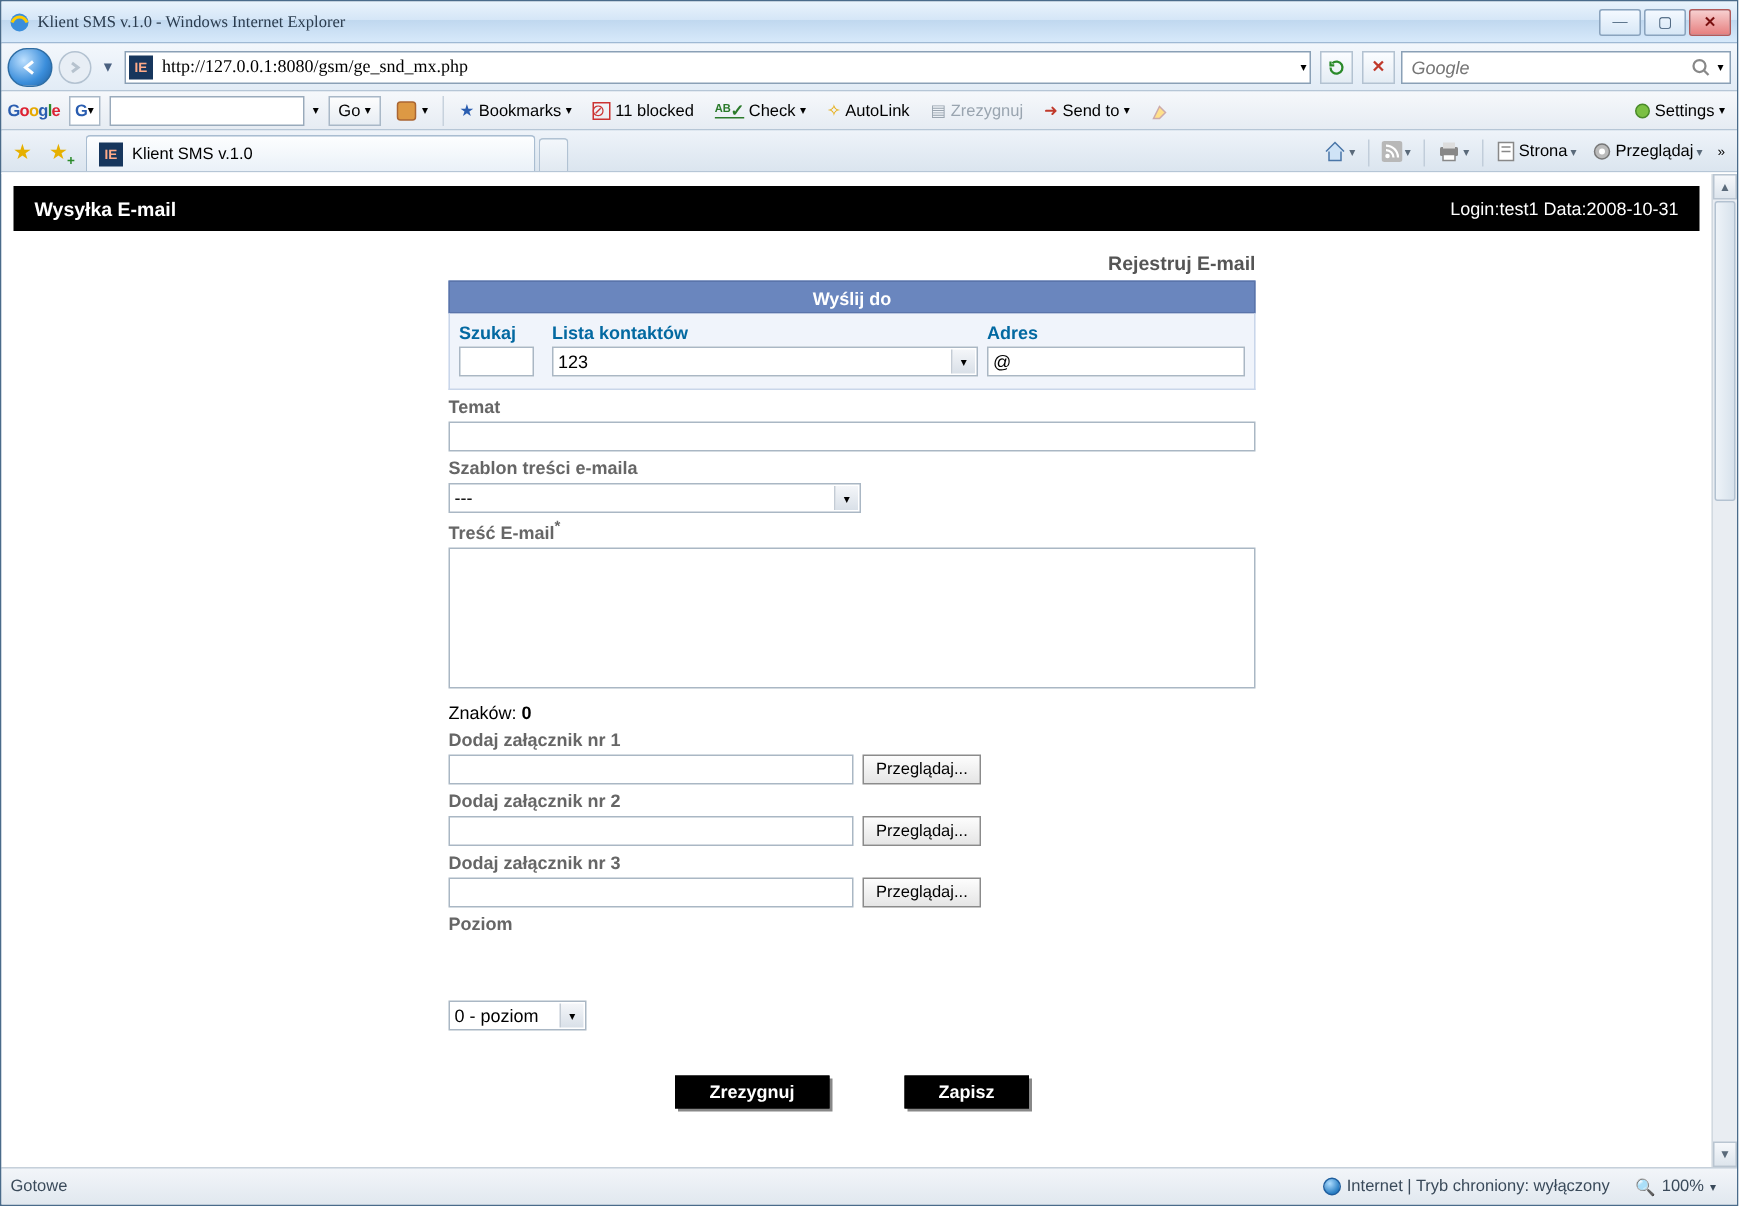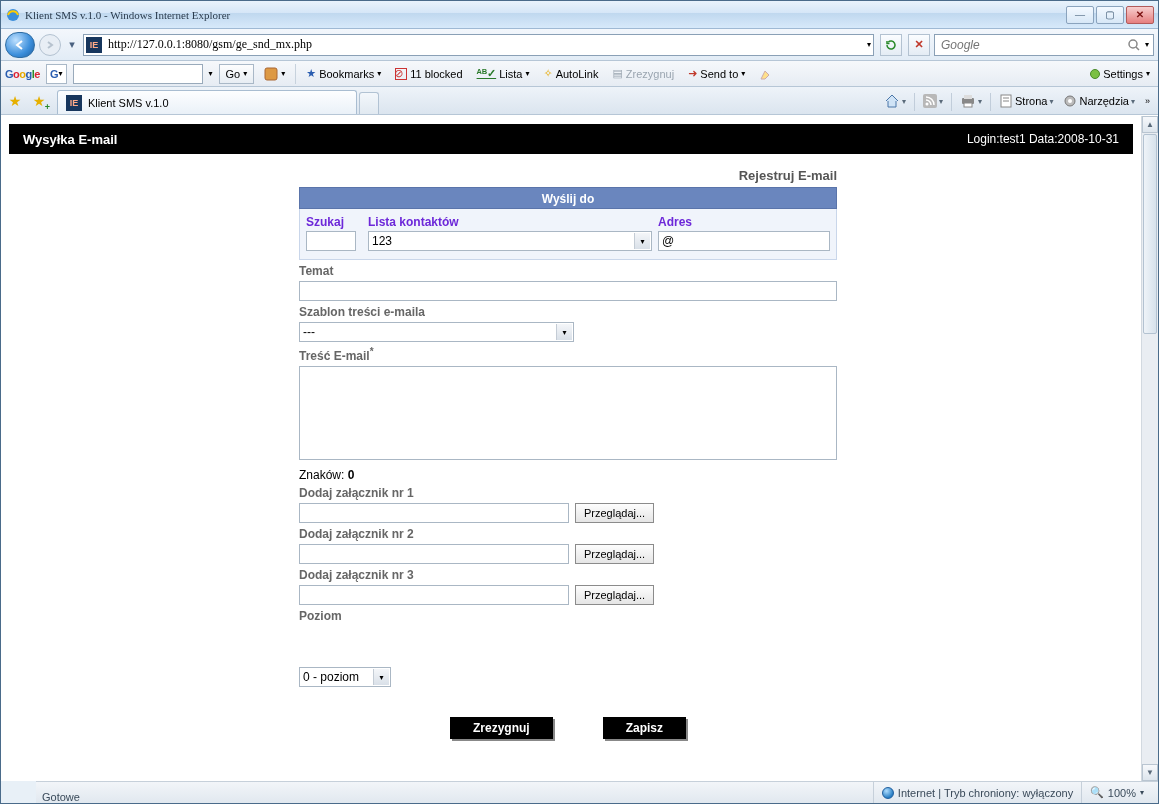--- a/index.html
+++ b/index.html
@@ -108,40 +108,40 @@
   
   .blackbar{background:#000;color:#fff;font-weight:bold;height:30px;display:flex;align-items:center;padding:0 14px;font-size:13px;}
   .blackbar .sp{flex:1;}
   .blackbar .login{font-weight:normal;font-size:12px;}
   .page-body{padding:10px 0 30px 0;}
   .center{width:538px;margin-left:290px;}
   .section-title{font-weight:bold;color:#555;font-size:13px;margin:4px 0 4px 0;text-align:right;}
   .bluehead{background:#6a86be;color:#fff;font-weight:bold;text-align:center;height:22px;line-height:22px;border:1px solid #5a74aa;font-size:12px;}
   .sendrow{background:#f0f4fb;border:1px solid #c9d6ea;border-top:none;padding:6px 6px 8px 6px;}
   .sendrow table{width:100%;}
-  .lbl{color:#6d28d9;font-weight:bold;font-size:12px;padding-bottom:2px;}
+  .lbl{color:#0369a1;font-weight:bold;font-size:12px;padding-bottom:2px;}
   .tinput{height:20px;border:1px solid #aab7c4;background:#fff;padding:0 3px;font-size:12px;width:100%;}
   .selectlike{height:20px;border:1px solid #aab7c4;background:#fff;display:flex;align-items:center;padding:0 3px;font-size:12px;position:relative;}
   .selectlike .ddbtn{position:absolute;right:1px;top:1px;bottom:1px;width:16px;background:linear-gradient(to bottom,#f4f6f9,#d9e0e8);border-left:1px solid #c4ccd5;display:flex;align-items:center;justify-content:center;font-size:8px;}
   .field-label{color:#666;font-weight:bold;font-size:12px;margin-top:4px;margin-bottom:3px;}
   .wide-input{width:100%;height:20px;border:1px solid #aab7c4;padding:0 3px;font-size:12px;}
   .select-mid{width:275px;}
   .textarea{width:100%;height:94px;border:1px solid #aab7c4;resize:none;font-size:12px;padding:3px;position:relative;}
   .ta-wrap{position:relative;width:100%;}
   .char-count{font-size:12px;margin-top:6px;}
   .attach-row{display:flex;align-items:center;gap:6px;margin-bottom:2px;}
   .attach-row .file-input{width:270px;height:20px;border:1px solid #aab7c4;background:#fff;}
   .browse-btn{height:20px;padding:0 8px;border:1px solid #8b8b8b;background:linear-gradient(to bottom,#fdfdfd,#e5e5e5);font-size:11px;}
   .select-sm{width:92px;margin-top:44px;}
   .btnbar{display:flex;justify-content:center;gap:50px;margin-top:30px;}
   .blackbtn{background:#000;color:#fff;border:1px solid #000;height:22px;padding:0 22px;font-weight:bold;font-size:12px; box-shadow:2px 2px 0 #888;}
   sup{font-size:10px;}
 
   
-  .statusbar{height:22px;background:linear-gradient(to bottom,#f2f5f9,#e1e8ef);border-top:1px solid #c6d0da;display:flex;align-items:flex-end;padding:0 6px;font-size:11px;color:#3a4a5a;margin-left:35px;}
+  .statusbar{height:22px;background:linear-gradient(to bottom,#f2f5f9,#e1e8ef);border-top:1px solid #c6d0da;display:flex;align-items:center;padding:12px 6px;font-size:11px;color:#3a4a5a;}
   .statusbar .sp{flex:1;}
   .statusbar .cell{padding:0 8px;border-left:1px solid #c6d0da;height:100%;display:flex;align-items:center;gap:4px;}
   .globe{width:12px;height:12px;border-radius:6px;background:radial-gradient(circle at 35% 30%, #aeddff, #2a7fc4 70%);border:1px solid #1f5e9e;}
 
   .chev{font-size:8px;}
   svg{display:block;}
 </style>
 </head>
 <body>
 
@@ -228,21 +228,21 @@
         <span class="chev">▾</span>
       </span>
     <span class="gb-item">
         <span style="width:12px;height:12px;border:1px solid #c33;display:inline-block;position:relative;">
           <span style="position:absolute;left:-2px;top:-2px;color:#c33;">⊘</span>
         </span> 
         <span>11 blocked</span>
       </span>
     <span class="gb-item">
         <span style="text-decoration:underline;color:#2a7a2a;font-weight:bold;">ᴬᴮ✓</span> 
-        <span>Lista</span> 
+        <span>Check</span> 
         <span class="chev">▾</span>
       </span>
     <span class="gb-item">
         <span style="color:#e6a800;">✧</span> 
         <span>AutoLink</span>
       </span>
     <span class="gb-item disabled">
         <span>▤</span> 
         <span>Zrezygnuj</span>
       </span>
@@ -305,21 +305,21 @@
           <line x1="4" y1="7" x2="10" y2="7" stroke="#888"></line>
         </svg> 
         <span>Strona</span> 
         <span class="dd">▾</span>
       </span>
     <span class="toolicon">
         <svg width="14" height="14">
           <circle cx="7" cy="7" r="5" fill="#bbb" stroke="#777"></circle>
           <circle cx="7" cy="7" r="2" fill="#fff"></circle>
         </svg> 
-        <span>Narzędzia</span> 
+        <span>Przeglądaj</span> 
         <span class="dd">▾</span>
       </span>
     <span class="toolicon">
         <span style="font-size:9px;">»</span>
       </span>
   </div>
 
   <div class="content-wrap">
     <div class="content">
 

